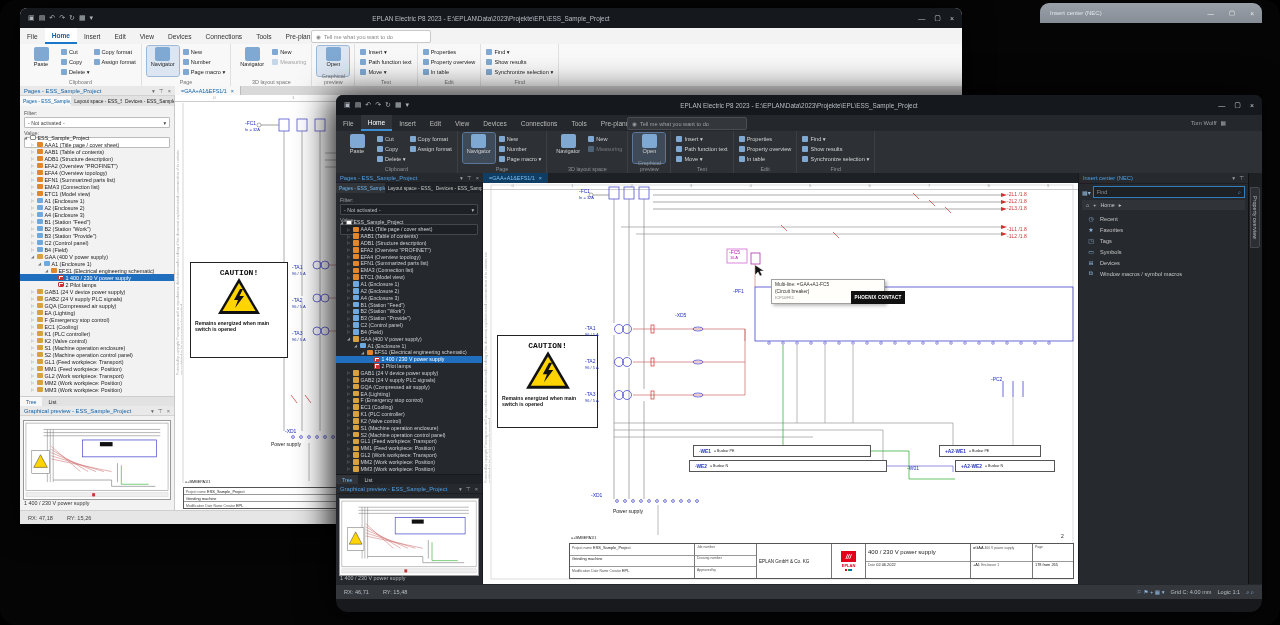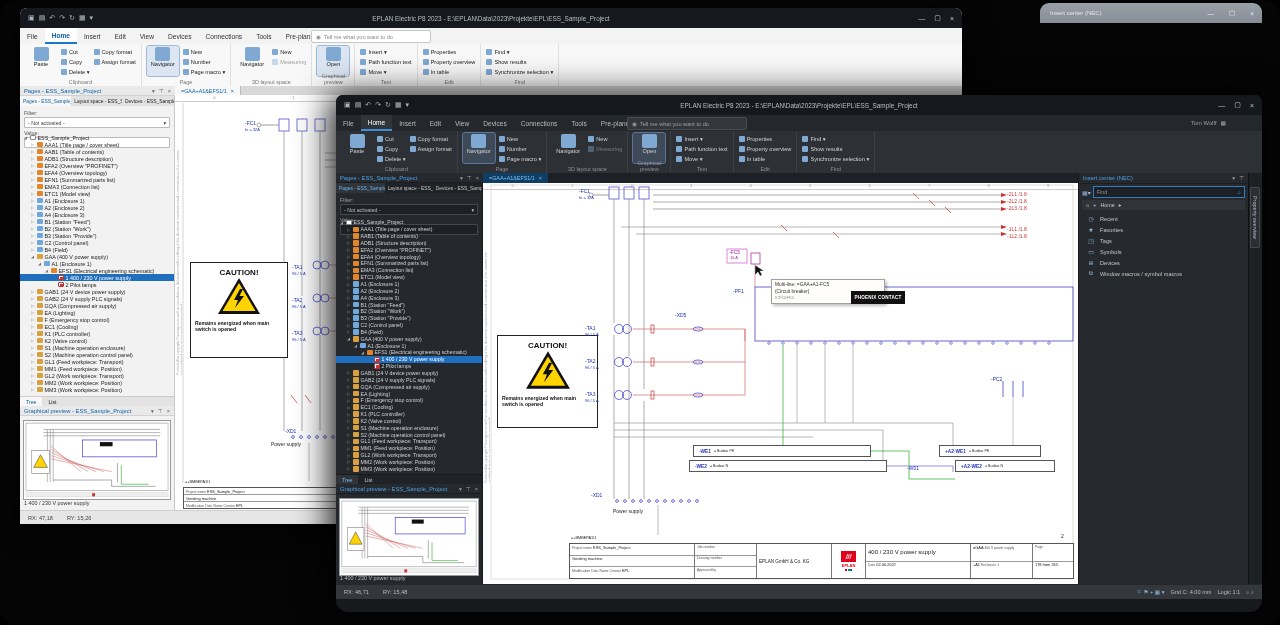--- a/index.html
+++ b/index.html
@@ -93,21 +93,21 @@
   .dtab{display:flex;align-items:center;gap:4px;padding:0 6px;}
   .light .dtab{background:#f7f7f7;color:#0f62a8;border-right:1px solid #bbb;}
   .dark  .dtab{background:#0f3d63;color:#7cc1f5;}
   .canvas{position:absolute;background:#fff;overflow:hidden;}
   .ruler{position:absolute;left:0;right:0;top:0;height:6px;border-bottom:.5px solid #ccc;display:flex;color:#999;font-size:4.2px;}
   .ruler span{flex:1;text-align:center;}
   .lbl{position:absolute;font-size:5px;line-height:1;white-space:nowrap;}
   .c-b{color:#2233bb;} .c-r{color:#c33;} .c-m{color:#a2a;} .c-k{color:#222;}
   .wires{position:absolute;left:0;top:0;}
   .caution{position:absolute;background:#fff;border:1px solid #222;text-align:center;box-sizing:border-box;}
-  .caution .ct{font-weight:bold;font-size:8px;margin-top:5px;color:#111;}
+  .caution .ct{font-weight:bold;font-size:8px;margin-top:5px;color:#111;font-family:Liberation Mono, monospace;}
   .caution .cx{font-weight:bold;font-size:5.1px;text-align:left;padding:1px 4px;color:#111;line-height:1.25;}
   .tip{position:absolute;background:#fffefa;border:1px solid #a0a0a0;box-shadow:2px 2px 3px rgba(0,0,0,.25);
        font-size:4.8px;color:#333;padding:2px 3px;line-height:1.4;}
   .tip .t3{color:#888;font-size:4.2px;}
   .bus{position:absolute;border:.7px solid #555;display:flex;align-items:center;gap:3px;font-size:4.8px;padding-left:5px;box-sizing:border-box;background:#fff;}
   .bus b{color:#2233bb;font-weight:bold;} .bus small{font-size:3.6px;color:#222;}
   .phx{position:absolute;background:#111;color:#fff;font-weight:bold;font-size:4.6px;display:flex;align-items:center;justify-content:center;letter-spacing:.2px;}
   .vcopy{position:absolute;writing-mode:vertical-rl;transform:rotate(180deg);font-size:3.4px;color:#aaa;overflow:hidden;}
   .tblock{position:absolute;display:flex;border:.8px solid #555;background:#fff;color:#222;box-sizing:border-box;}
   .tc{border-right:.6px solid #777;display:flex;flex-direction:column;font-size:3.9px;box-sizing:border-box;}

